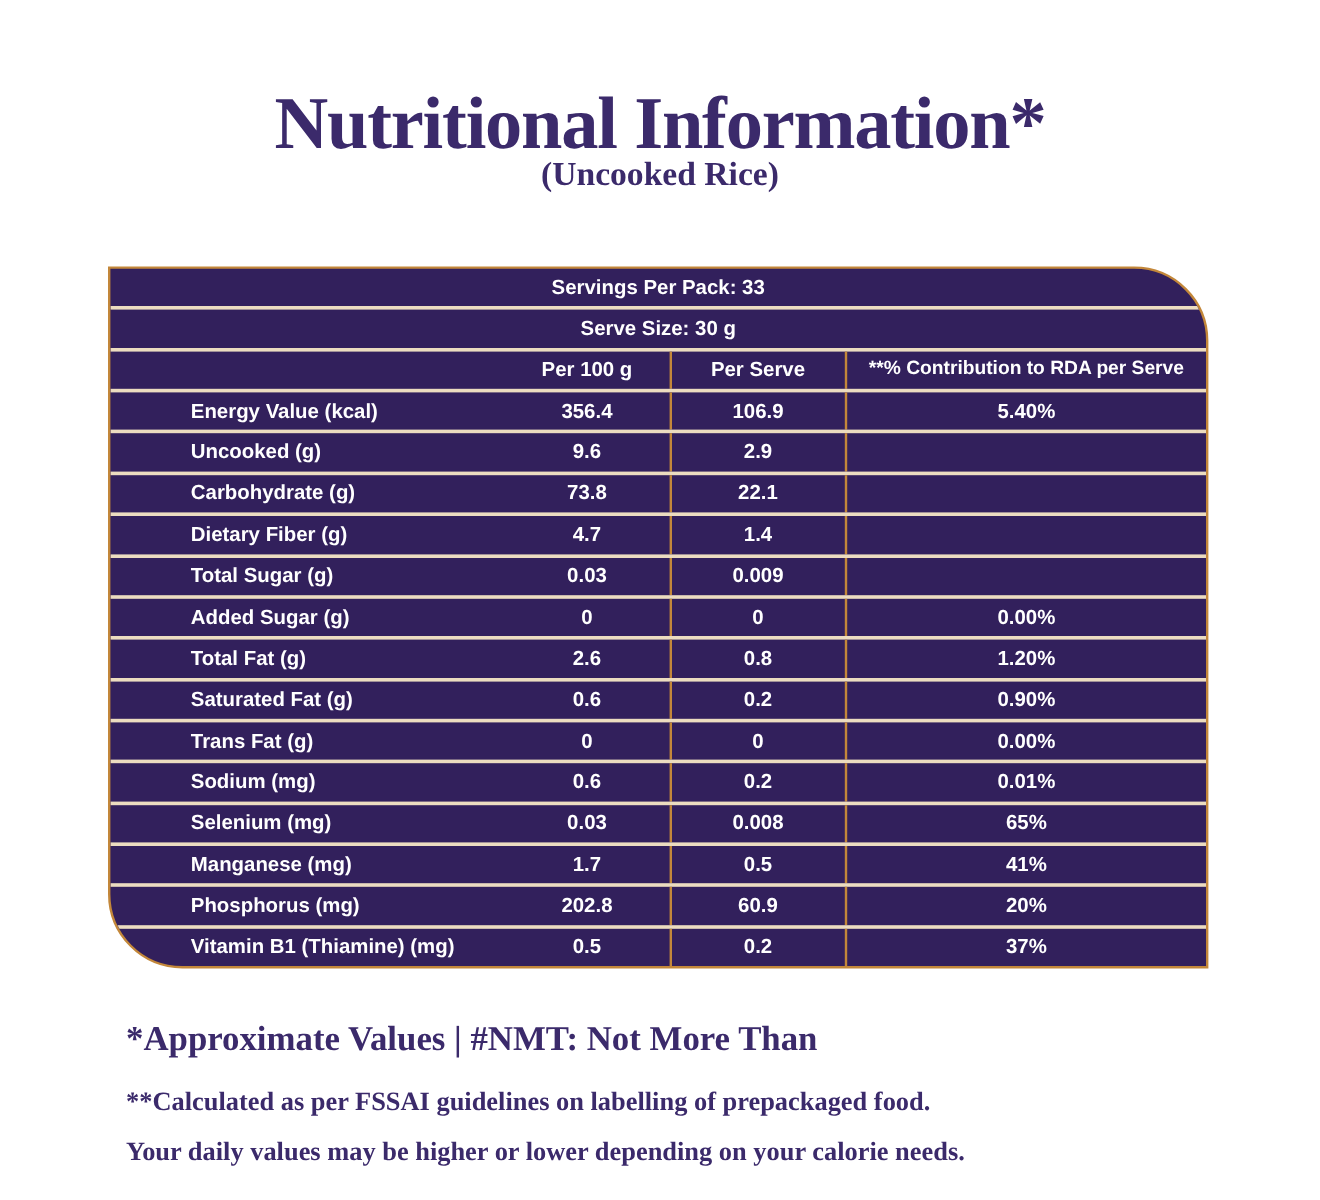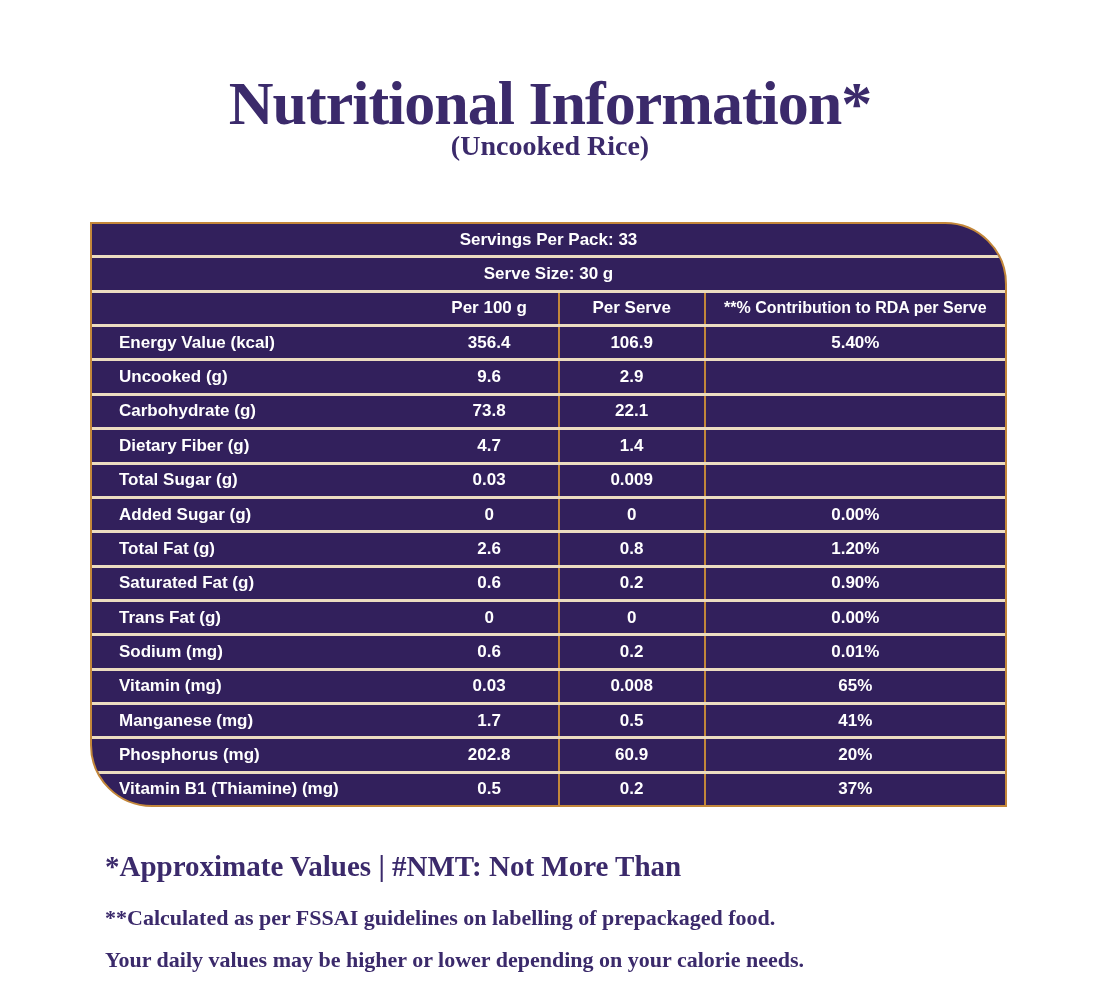--- a/index.html
+++ b/index.html
@@ -46,21 +46,21 @@
     display:flex;flex-direction:column;
     color:var(--white);
     font-weight:700;
     font-size:17px;
   }
   .row{flex:1;display:flex;align-items:stretch;}
   .row + .row{border-top:3px solid var(--cream);}
   .row.full{justify-content:center;align-items:center;}
   .row.cols{display:grid;grid-template-columns:36% 15% 16% 33%;}
   .cell{display:flex;align-items:center;justify-content:center;text-align:center;}
-  .cell.c1{justify-content:flex-start;text-align:left;padding-left:27px;}
+  .cell.c1{justify-content:flex-start;text-align:left;padding-left:67px;}
   .cell.c3,.cell.c4{border-left:2px solid var(--gold);}
   .cell.rda-head{font-size:16px;white-space:nowrap;}
   .foot1{
     position:absolute;left:105px;top:850px;
     font-family:"Liberation Serif",serif;
     font-weight:700;
     font-size:29px;
     color:var(--ink);
   }
   .foot2{
@@ -156,21 +156,21 @@
     </div>
 
     <div class="row cols">
       <div class="cell c1">Sodium (mg)</div>
       <div class="cell c2">0.6</div>
       <div class="cell c3">0.2</div>
       <div class="cell c4">0.01%</div>
     </div>
 
     <div class="row cols">
-      <div class="cell c1">Vitamin (mg)</div>
+      <div class="cell c1">Selenium (mg)</div>
       <div class="cell c2">0.03</div>
       <div class="cell c3">0.008</div>
       <div class="cell c4">65%</div>
     </div>
 
     <div class="row cols">
       <div class="cell c1">Manganese (mg)</div>
       <div class="cell c2">1.7</div>
       <div class="cell c3">0.5</div>
       <div class="cell c4">41%</div>

